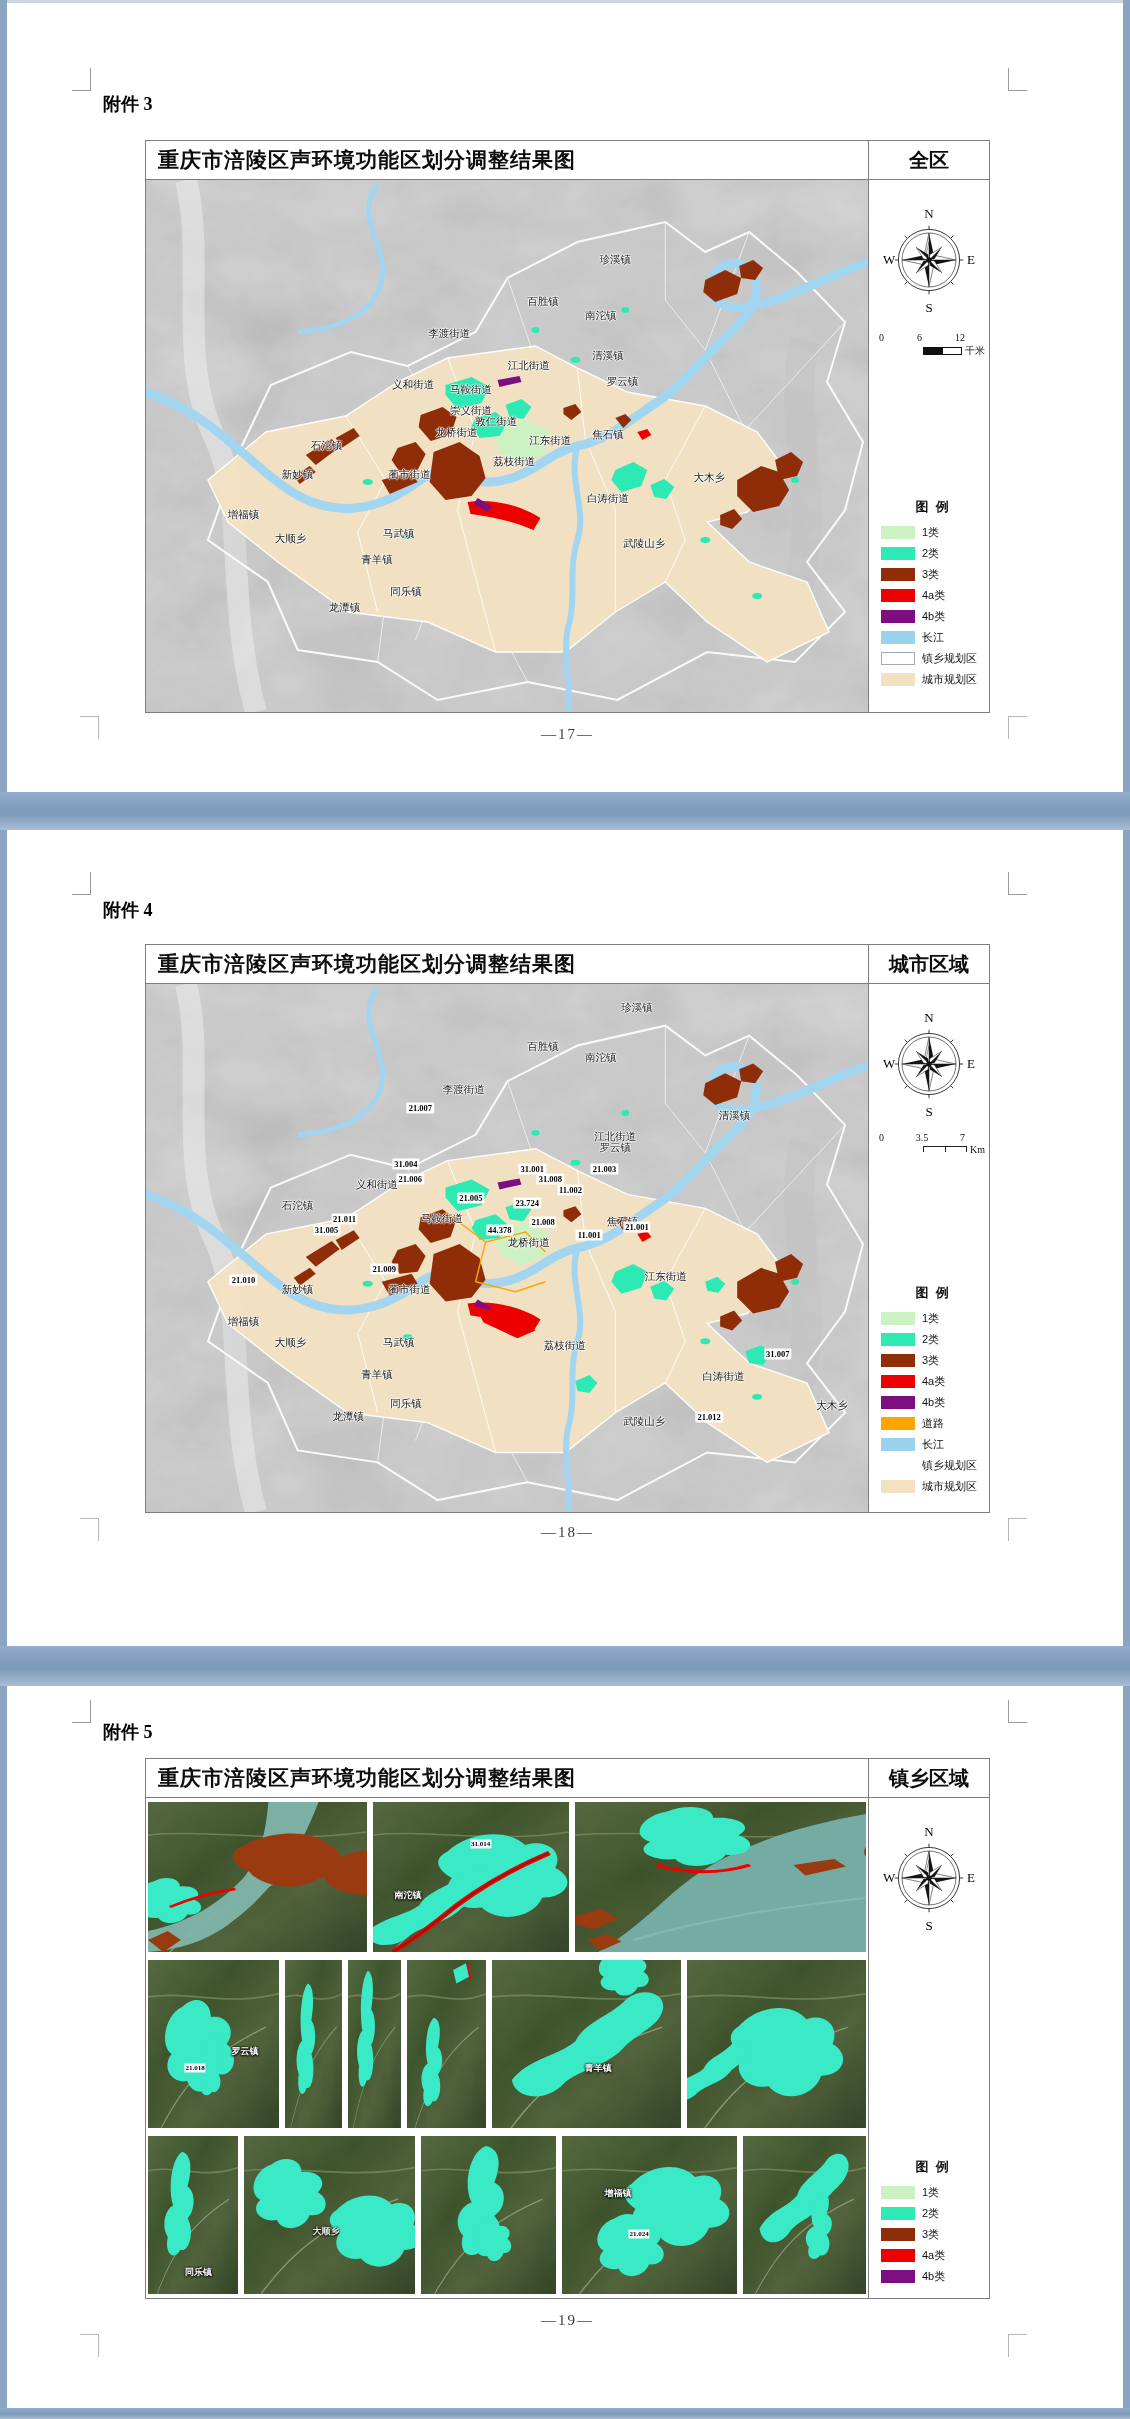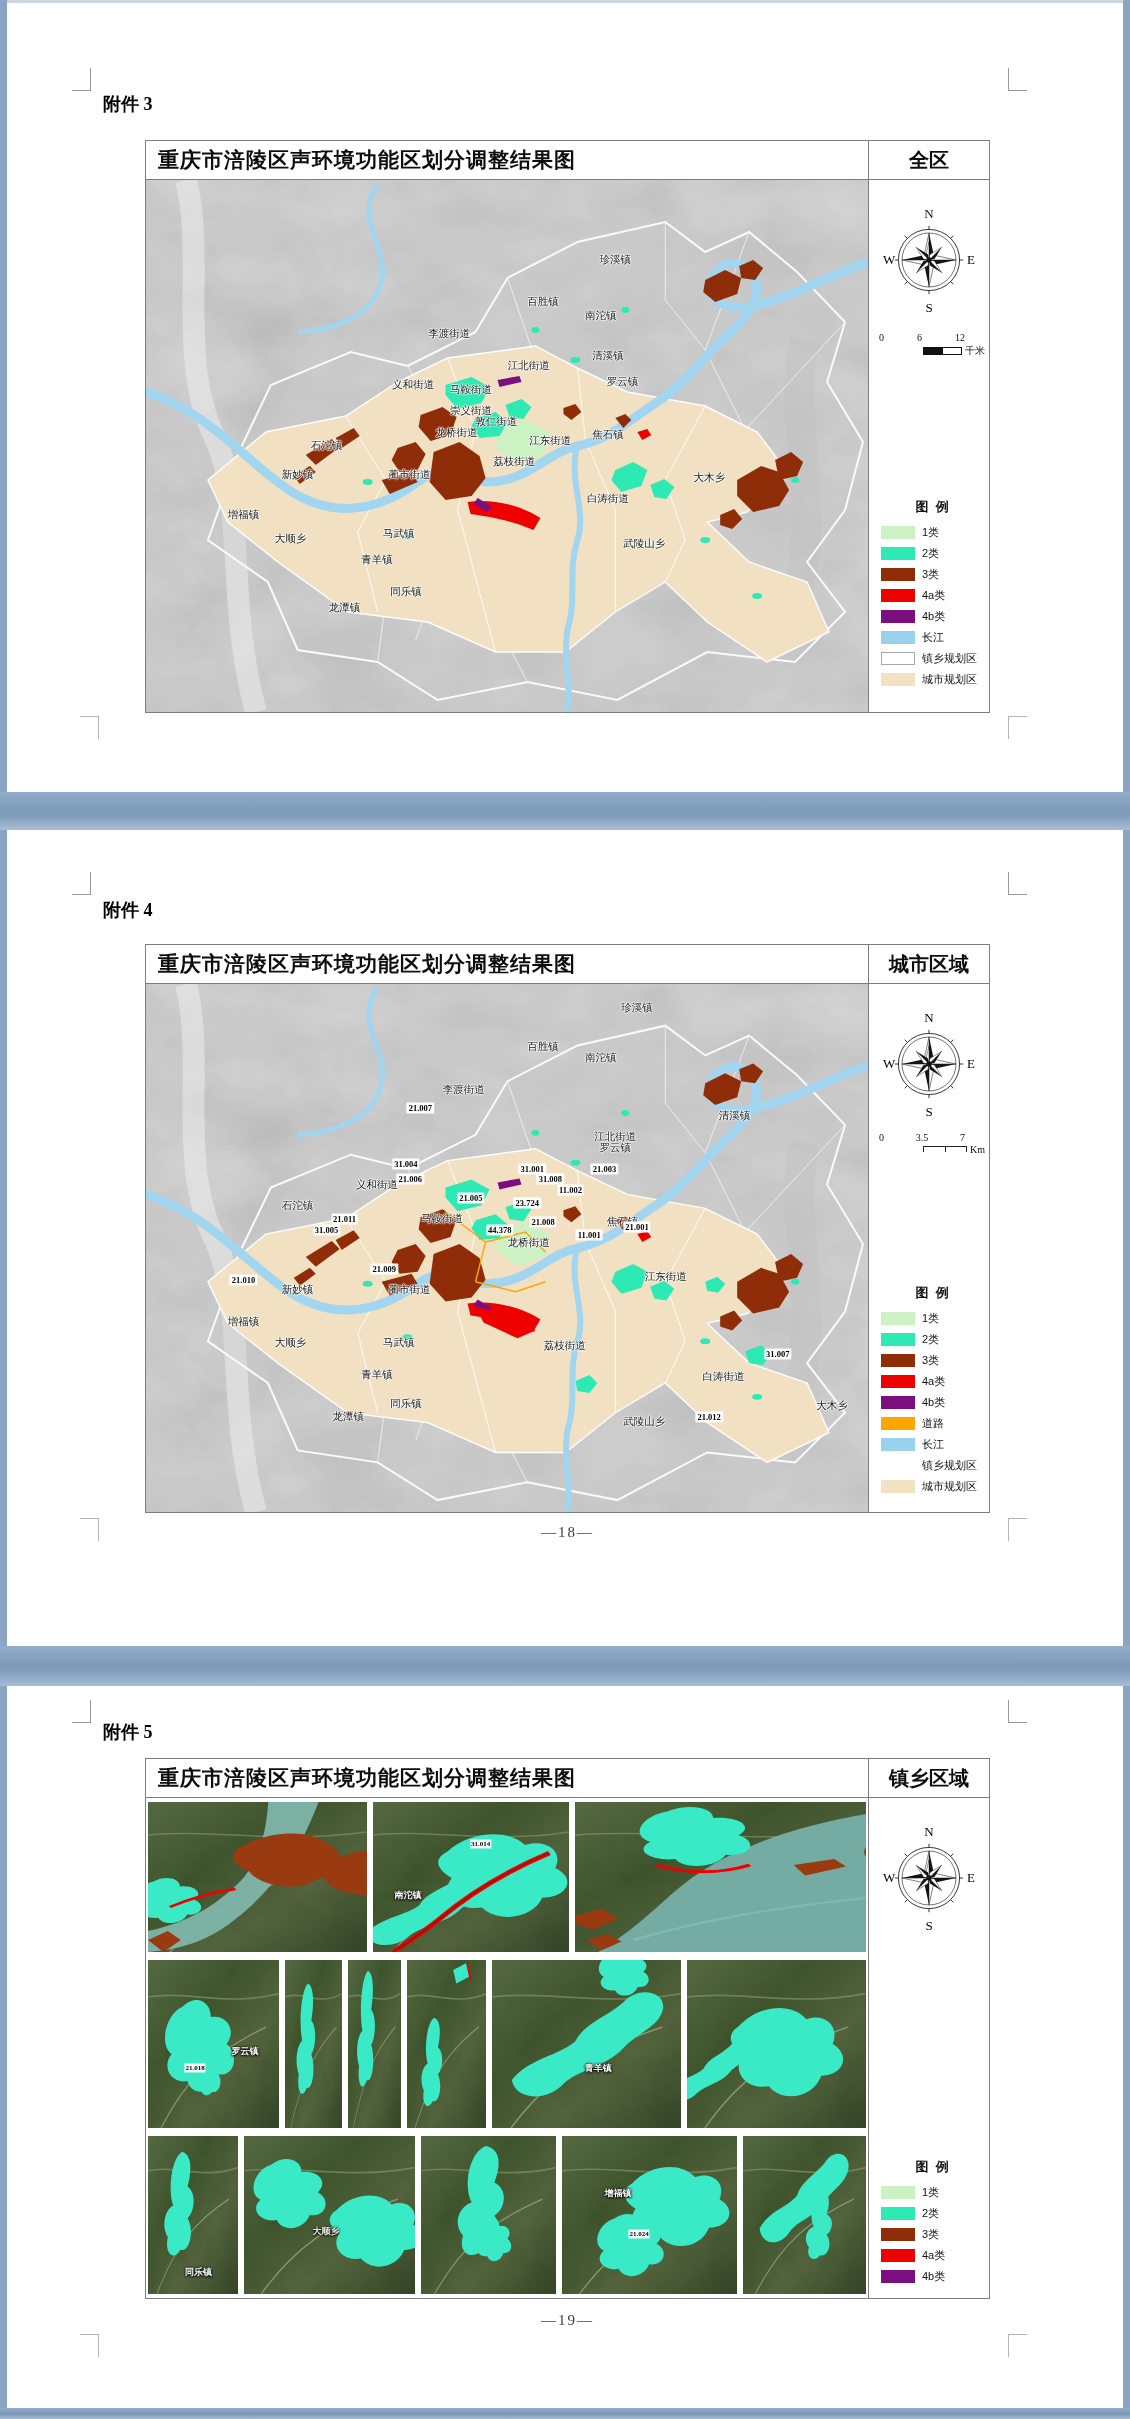--- a/index.html
+++ b/index.html
@@ -330,20 +330,21 @@
               <span class="legend-label">镇乡规划区</span>
             </div>
             <div class="legend-row">
               <span class="swatch" style="background: rgb(242, 226, 194);"></span>
               <span class="legend-label">城市规划区</span>
             </div>
           </div>
       </div>
     </div>
   </div>
+  <div class="pageno" style="top:726px;">—17—</div>
 </section>
 
 <section class="page" style="top:830px;height:816px;">
   <div class="crop tl" style="left:72px;top:42px;"></div>
   <div class="crop tr" style="left:1008px;top:42px;"></div>
   <div class="crop bl" style="left:80px;top:688px;"></div>
   <div class="crop br" style="left:1008px;top:688px;"></div>
   <div class="attach" style="top:68px;">附件 4</div>
 
   <div class="sheet" style="top:114px;">

